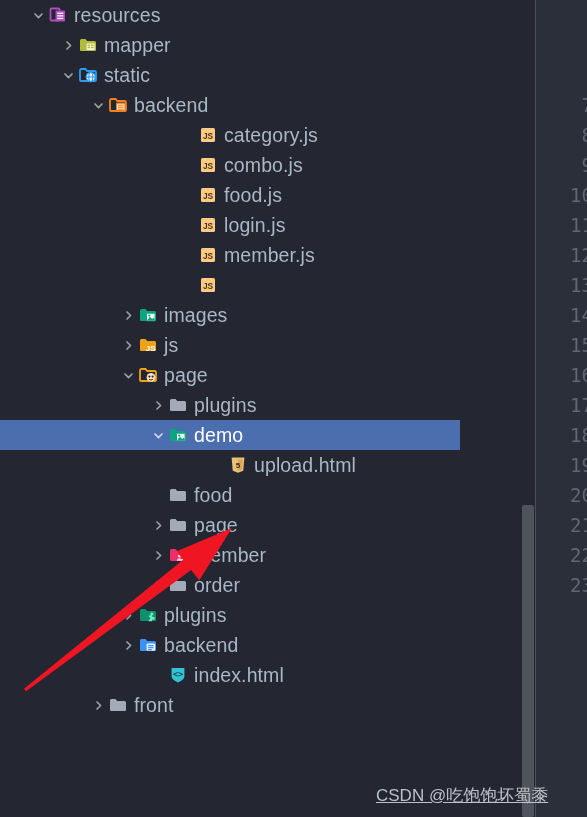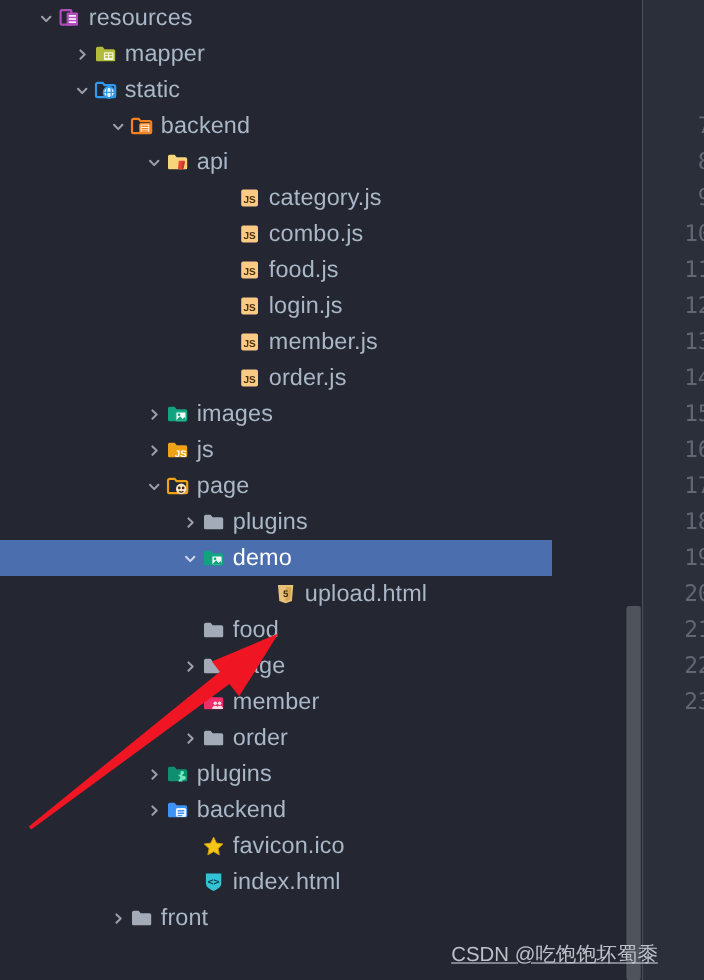--- a/index.html
+++ b/index.html
@@ -192,36 +192,20 @@
             <path d="M2 5.5 A1.5 1.5 0 0 1 3.5 4 H7.5 L9.2 6 H16.5 A1.5 1.5 0 0 1 18 7.5 V15 A1 1 0 0 1 17 16 H3 A1 1 0 0 1 2 15 Z" fill="none" stroke="#f58220" stroke-width="1.8"></path>
             <rect x="8.6" y="8.2" width="8.4" height="7.4" rx=".8" fill="#fff7ec" stroke="#f58220" stroke-width="1.2"></rect>
             <rect x="10" y="9.6" width="5.6" height="1.2" fill="#f58220"></rect>
             <rect x="10" y="11.6" width="5.6" height="1.2" fill="#f58220"></rect>
             <rect x="10" y="13.6" width="5.6" height="1.2" fill="#f58220"></rect>
           </svg>
         </span>
         <span class="label">backend</span>
       </div>
       <div class="tree-row">
-        <div style="flex: 0 0 120px; height: 30px;"></div>
-        <span class="arrow">
-          <svg width="13" height="13" viewBox="0 0 13 13">
-            <path fill="none" stroke="currentColor" stroke-width="1.7" stroke-linecap="round" stroke-linejoin="round" d="M3 5 L6.5 8.6 L10 5"></path>
-          </svg>
-        </span>
-        <span class="icon">
-          <svg width="20" height="20" viewBox="0 0 20 20">
-            <path d="M2 5.5 A1.5 1.5 0 0 1 3.5 4 H7.5 L9.2 6 H16.5 A1.5 1.5 0 0 1 18 7.5 V15 A1 1 0 0 1 17 16 H3 A1 1 0 0 1 2 15 Z" fill="#f7d57a"></path>
-            <path d="M11 9 l5 0 l-1.1 6.6 l-2.3 .9 l-2.3-.9 Z" fill="#e8453c"></path>
-            <path d="M13.5 9.6 v6.2 l1.7-.7 l.9-5.5 Z" fill="#c73a32"></path>
-          </svg>
-        </span>
-        <span class="label">api</span>
-      </div>
-      <div class="tree-row">
         <div style="flex: 0 0 180px; height: 30px;"></div>
         <span class="arrow empty"></span>
         <span class="icon">
           <svg width="20" height="20" viewBox="0 0 20 20">
             <rect x="3" y="3" width="14" height="14" rx="1.6" fill="#fbcb86"></rect>
             <text x="10" y="14.2" fill="#4a3212" font-size="8.4" font-weight="bold" font-family="&quot;Liberation Sans&quot;,sans-serif" text-anchor="middle">JS</text>
           </svg>
         </span>
         <span class="label">category.js</span>
       </div>
@@ -271,21 +255,20 @@
       </div>
       <div class="tree-row">
         <div style="flex: 0 0 180px; height: 30px;"></div>
         <span class="arrow empty"></span>
         <span class="icon">
           <svg width="20" height="20" viewBox="0 0 20 20">
             <rect x="3" y="3" width="14" height="14" rx="1.6" fill="#fbcb86"></rect>
             <text x="10" y="14.2" fill="#4a3212" font-size="8.4" font-weight="bold" font-family="&quot;Liberation Sans&quot;,sans-serif" text-anchor="middle">JS</text>
           </svg>
         </span>
-        <span class="label">order.js</span>
       </div>
       <div class="tree-row">
         <div style="flex: 0 0 120px; height: 30px;"></div>
         <span class="arrow">
           <svg width="13" height="13" viewBox="0 0 13 13">
             <path fill="none" stroke="currentColor" stroke-width="1.7" stroke-linecap="round" stroke-linejoin="round" d="M5 3 L8.6 6.5 L5 10"></path>
           </svg>
         </span>
         <span class="icon">
           <svg width="20" height="20" viewBox="0 0 20 20">
@@ -454,30 +437,20 @@
         <span class="icon">
           <svg width="20" height="20" viewBox="0 0 20 20">
             <path d="M2 5.5 A1.5 1.5 0 0 1 3.5 4 H7.5 L9.2 6 H16.5 A1.5 1.5 0 0 1 18 7.5 V15 A1 1 0 0 1 17 16 H3 A1 1 0 0 1 2 15 Z" fill="#3d93f5"></path>
             <rect x="8.6" y="8.4" width="8.6" height="7.4" rx="1.4" fill="#eaf3ff"></rect>
             <rect x="10" y="10.1" width="5.6" height="1.2" rx=".6" fill="#3d93f5"></rect>
             <rect x="10" y="12.1" width="5.6" height="1.2" rx=".6" fill="#3d93f5"></rect>
             <rect x="10" y="14.1" width="4" height="1.2" rx=".6" fill="#3d93f5"></rect>
           </svg>
         </span>
         <span class="label">backend</span>
-      </div>
-      <div class="tree-row">
-        <div style="flex: 0 0 150px; height: 30px;"></div>
-        <span class="arrow empty"></span>
-        <span class="icon">
-          <svg width="20" height="20" viewBox="0 0 20 20">
-            <path d="M10 2.6 l2.4 5 l5.4 .7 l-4 3.7 l1 5.4 l-4.8-2.7 l-4.8 2.7 l1-5.4 l-4-3.7 l5.4-.7 Z" fill="#f5c518" stroke="#c79a0d" stroke-width=".8"></path>
-          </svg>
-        </span>
-        <span class="label">favicon.ico</span>
       </div>
       <div class="tree-row">
         <div style="flex: 0 0 150px; height: 30px;"></div>
         <span class="arrow empty"></span>
         <span class="icon">
           <svg width="20" height="20" viewBox="0 0 20 20">
             <path d="M3.6 3 h12.8 v8.2 q0 3.6-6.4 6.2 q-6.4-2.6-6.4-6.2 Z" fill="#34c3d6"></path>
             <text x="10" y="12.4" fill="#0f3f48" font-size="8.4" font-weight="bold" font-family="&quot;DejaVu Sans Mono&quot;,monospace" text-anchor="middle">&lt;&gt;</text>
           </svg>
         </span>

